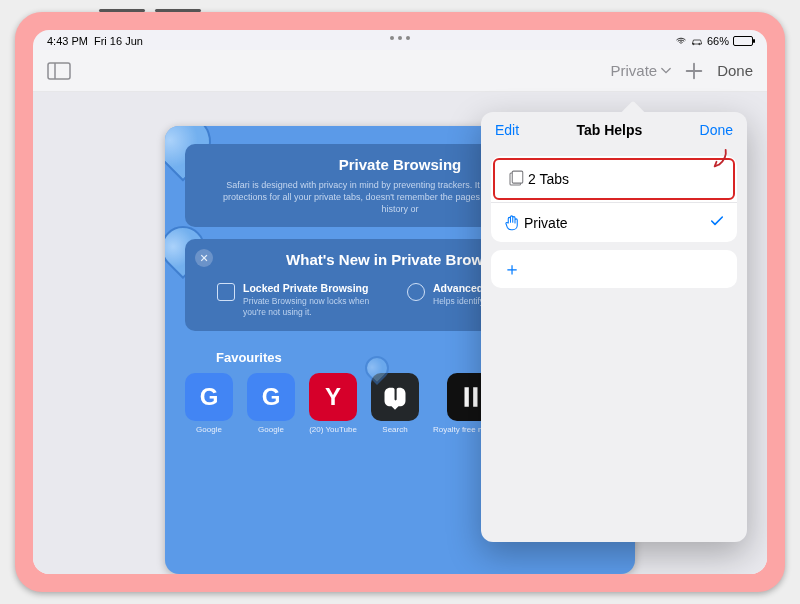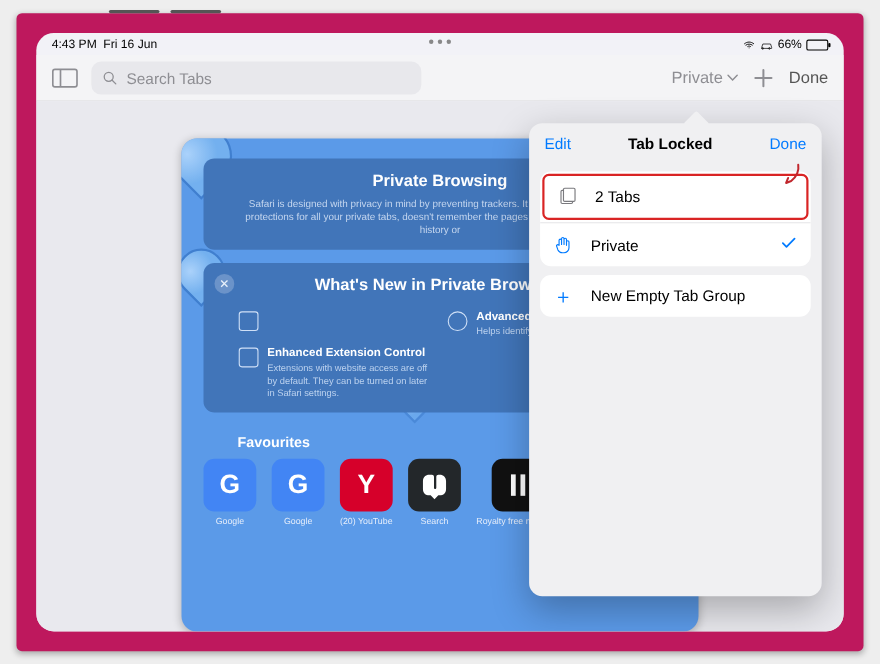--- a/index.html
+++ b/index.html
@@ -1,18 +1,18 @@
 <!DOCTYPE html>
 <html><head>
 <meta charset="utf-8">
 <style>
   * { box-sizing: border-box; margin: 0; padding: 0; font-family: -apple-system, "SF Pro Text", "Helvetica Neue", Arial, sans-serif; }
   body { background: #eee; width: 800px; height: 604px; overflow: hidden; display:flex; align-items:center; justify-content:center;}
   .ipad-frame {
-    width: 770px; height: 580px; background: #be185d; border-radius: 5px; padding: 18px;
+    width: 770px; height: 580px; background: #fca5a5; border-radius: 27px; padding: 18px;
     position: relative;
     box-shadow: 0 2px 6px rgba(0,0,0,0.3);
   }
   .ipad-frame::before, .ipad-frame::after {
     content:""; position:absolute; background:#555; width:46px; height:3px; border-radius:2px; top:-3px;
   }
   .ipad-frame::before{ left:84px;}
   .ipad-frame::after{ left:140px;}
   .screen {
     width: 100%; height: 100%; background: #f2f2f7; border-radius: 16px; overflow: hidden; position: relative;
@@ -96,21 +96,21 @@
     background:#f0f0f2; transform:rotate(45deg); border-top-left-radius:2px;
   }
   .pop-head{display:flex;align-items:flex-start;justify-content:space-between;padding:10px 14px;font-size:14px;}
   .pop-head .edit{color:#007aff;}
   .pop-head .title{font-weight:600;color:#000;}
   .pop-head .done{color:#007aff;}
   .arrow-annot{position:absolute;right:14px;top:36px;color:#c1272d;font-size:18px;pointer-events:none;}
   .arrow-annot svg{width:22px;height:22px;stroke:#c1272d;stroke-width:2;fill:none;}
 
   .sec{background:#fff;border-radius:10px;margin:8px 10px;overflow:hidden;}
-  .row{display:flex;align-items:center;gap:16px;padding:10px 12px;font-size:14px;color:#000;}
+  .row{display:flex;align-items:center;gap:3px;padding:10px 12px;font-size:14px;color:#000;}
   .row + .row{border-top:1px solid #e6e6e9;}
   .row .ic{width:18px;height:18px;display:flex;align-items:center;justify-content:center;}
   .row.red-box{border:2px solid #d92424;border-radius:6px;margin:2px;}
   .chk{margin-left:auto;}
   .plus-ic{color:#007aff;font-size:18px;}
 </style>
 </head>
 <body>
 
 <div class="ipad-frame">
@@ -136,27 +136,20 @@
         <span>66%</span>
         <span class="battery-box"><span class="battery-fill"></span></span>
       </div>
     </div>
 
     <div class="toolbar">
       <svg class="sidebar-btn" viewBox="0 0 24 18">
           <rect x="1" y="1" width="22" height="16" rx="2" stroke="#8e8e93" stroke-width="1.5" fill="none"></rect>
           <line x1="8" y1="1" x2="8" y2="17" stroke="#8e8e93" stroke-width="1.5"></line>
         </svg>
-      <div class="search-field">
-        <svg width="14" height="14" viewBox="0 0 24 24">
-            <circle cx="10" cy="10" r="7" stroke="#8e8e93" stroke-width="2" fill="none"></circle>
-            <line x1="15" y1="15" x2="21" y2="21" stroke="#8e8e93" stroke-width="2" stroke-linecap="round"></line>
-          </svg>
-        <span>Search Tabs</span>
-      </div>
       <div class="spacer"></div>
       <div class="tbtn">
         <span>Private</span>
         <svg width="10" height="10" viewBox="0 0 12 8">
             <path d="M1 1l5 5 5-5" stroke="#8e8e93" stroke-width="1.6" fill="none" stroke-linecap="round"></path>
           </svg>
       </div>
       <svg class="plus-btn tbtn" viewBox="0 0 24 24">
           <line x1="12" y1="4" x2="12" y2="20" stroke="#8e8e93" stroke-width="2" stroke-linecap="round"></line>
           <line x1="4" y1="12" x2="20" y2="12" stroke="#8e8e93" stroke-width="2" stroke-linecap="round"></line>
@@ -176,33 +169,30 @@
           <h3>Private Browsing</h3>
           <p class="sub">Safari is designed with privacy in mind by preventing trackers. It adds additional privacy protections for all your private tabs, doesn't remember the pages you visited, your search history or</p>
         </div>
 
         <div class="panel">
           <div class="panel-close">✕</div>
           <h3>What's New in Private Browsing</h3>
           <div class="feat-grid">
             <div class="feat">
               <div class="ic"></div>
+              <div>
+                  <h5>Locked Private Browsing</h5>
+                   <p>Private Browsing now locks when you're not using it.</p>
+                </div>
             </div>
             <div class="feat">
               <div class="ic" style="border-radius:50%;"></div>
               <div>
                   <h5>Advanced Fingerprinting</h5>
                    <p>Helps identify techniques</p>
-                </div>
-            </div>
-            <div class="feat">
-              <div class="ic"></div>
-              <div>
-                  <h5>Enhanced Extension Control</h5>
-                   <p>Extensions with website access are off by default. They can be turned on later in Safari settings.</p>
                 </div>
             </div>
           </div>
         </div>
 
         <div class="fav-label">Favourites</div>
         <div class="fav-row" id="fav-row">
             <div class="fav-item">
               <div class="fav-tile" style="background: rgb(66, 133, 244);">G</div>
               <span>Google</span>
@@ -242,21 +232,21 @@
               </div>
               <span>WhatsApp</span>
             </div>
           </div>
       </div>
     </div>
 
     <div class="popover">
       <div class="pop-head">
         <span class="edit">Edit</span>
-        <span class="title">Tab Locked</span>
+        <span class="title">Tab Helps</span>
         <span class="done">Done</span>
       </div>
       <div class="arrow-annot">
         <svg viewBox="0 0 24 24">
             <path d="M16 2c1 6-1 11-7 16M4 20l5-2M4 20l2-5" stroke-linecap="round" stroke-linejoin="round"></path>
           </svg>
       </div>
 
       <div class="sec">
         <div class="row red-box">
@@ -279,19 +269,18 @@
             <svg width="16" height="16" viewBox="0 0 24 24">
                 <path d="M4 12l5 5L20 6" stroke="#007aff" stroke-width="2.4" fill="none" stroke-linecap="round" stroke-linejoin="round"></path>
               </svg>
           </span>
         </div>
       </div>
 
       <div class="sec">
         <div class="row">
           <span class="ic plus-ic">＋</span>
-          <span>New Empty Tab Group</span>
         </div>
       </div>
     </div>
 
   </div>
 </div>
 
 </body></html>

